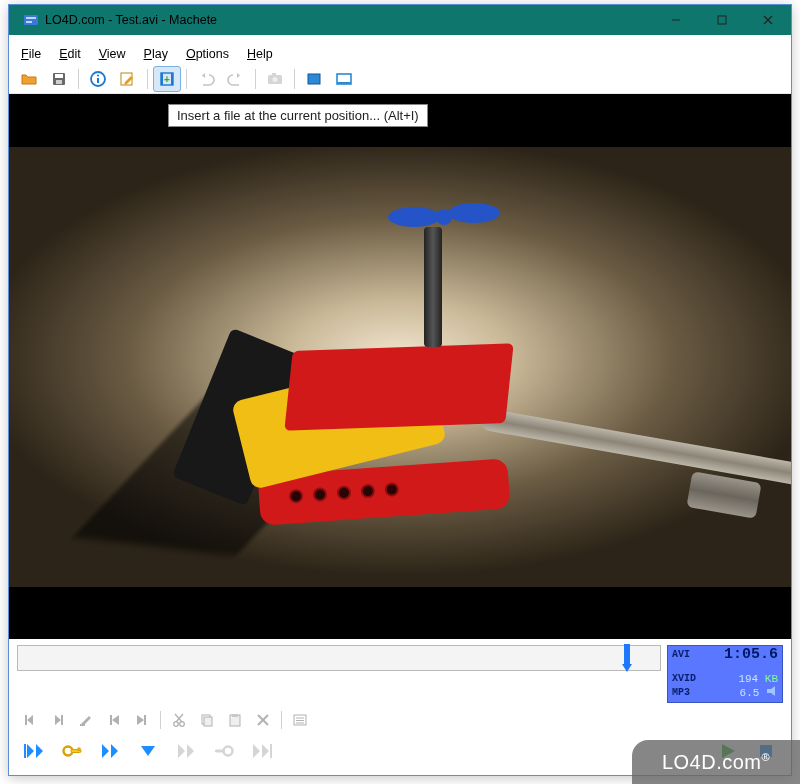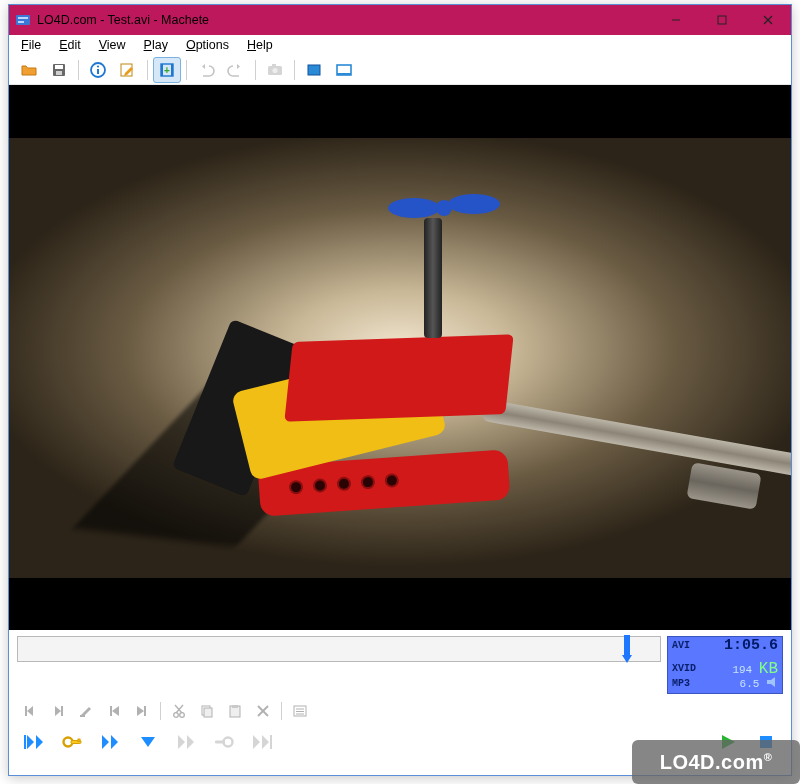--- a/index.html
+++ b/index.html
@@ -18,42 +18,43 @@
       width: 784px; height: 772px;
       background: #fff;
       border: 1px solid #5a8ed6;
       box-shadow: 0 2px 12px rgba(0,0,0,0.22);
     }
     
     .titlebar {
       height: 30px;
       display: flex;
       align-items: center;
-      padding-left: 6px;
-      background: #be185d;
+      padding-left: 14px;
+      background: #0f766e;
     }
     .titlebar .appicon {
       width: 16px; height: 16px; margin-right: 6px;
       display: inline-flex; align-items: center; justify-content: center;
     }
     .titlebar .title { font-size: 12.5px; color: #000; }
     .winbtns { margin-left: auto; display: flex; }
     .winbtn {
       width: 46px; height: 30px;
       display: flex; align-items: center; justify-content: center;
       color: #222;
     }
     .winbtn svg { width: 10px; height: 10px; }
     
     .menubar {
       height: 20px;
       display: flex;
       align-items: center;
       padding: 0 4px;
       gap: 2px;
+      margin-top: 9px;
     }
     .menuitem {
       padding: 2px 8px;
       font-size: 12.5px;
       color: #000;
     }
     .menuitem u { text-decoration: underline; }
     
     .toolbar {
       height: 30px;
@@ -138,24 +139,24 @@
     .infodisp {
       width: 116px; height: 58px;
       background: #5a78ff;
       border: 1px solid #3a54c0;
       color: #c7e2ff;
       font-family: "Consolas","Courier New",monospace;
       font-size: 11px;
       padding: 2px 4px;
       display: flex; flex-direction: column; justify-content: space-between;
     }
-    .infodisp .row { display:flex; justify-content: space-between; align-items:flex-start; line-height: 14px;}
+    .infodisp .row { display:flex; justify-content: space-between; align-items:center; line-height: 14px;}
     .infodisp .big { font-size: 15px; font-weight: bold; color:#001a66; }
     .infodisp .lbl { color:#0a1f6a; font-weight:bold; font-size:10px; }
-    .infodisp .kb { color:#7fff8a; font-size:16px; }
+    .infodisp .kb { color:#7fff8a; font-size:11px; }
     .toolrow {
       height: 26px;
       display: flex; align-items: center;
       padding: 0 8px;
       gap: 2px;
     }
     .sbtn {
       width: 26px; height: 22px;
       display:flex; align-items:center; justify-content:center;
       opacity: 0.45;
@@ -178,23 +179,22 @@
     .key-gold svg { stroke:#d8a000; fill:#f8c818; }
     .playrow .spacer { flex:1; }
     .watermark {
       position: absolute;
       right: 0; bottom: 0;
       width: 168px; height: 44px;
       background: rgba(100,100,100,0.78);
       border-top-left-radius: 16px;
       color: #fff;
       display:flex; align-items:center; justify-content:center;
-      font-size: 20px; font-weight: 700;
+      font-size: 20px; font-weight: 400;
       letter-spacing: 0.5px;
-      border-radius: 6px;
     }
     .watermark .reg { font-size: 11px; vertical-align: super; }
   </style>
 </head>
 <body>
 
 <div class="window">
 
   <div class="titlebar">
     <span class="appicon">
@@ -324,20 +324,21 @@
       <div class="lego bodyred"></div>
       <div class="lego pole"></div>
       <div class="lego rotor">
         <svg viewBox="0 0 120 40">
             <ellipse cx="30" cy="20" rx="26" ry="10" fill="#2454c8"></ellipse>
             <ellipse cx="90" cy="16" rx="26" ry="10" fill="#2454c8"></ellipse>
             <circle cx="60" cy="20" r="8" fill="#2454c8"></circle>
           </svg>
       </div>
     </div>
+    <div class="tooltip">Insert a file at the current position... (Alt+I)</div>
   </div>
 
   <div class="editbar">
     <div class="timeline-row">
       <div class="timeline">
         <div class="playhead">
           <svg viewBox="0 0 14 30">
               <rect x="4" y="0" width="6" height="20" fill="#1e77ff"></rect>
               <path d="M2 20h10l-5 8z" fill="#1e77ff"></path>
             </svg>

